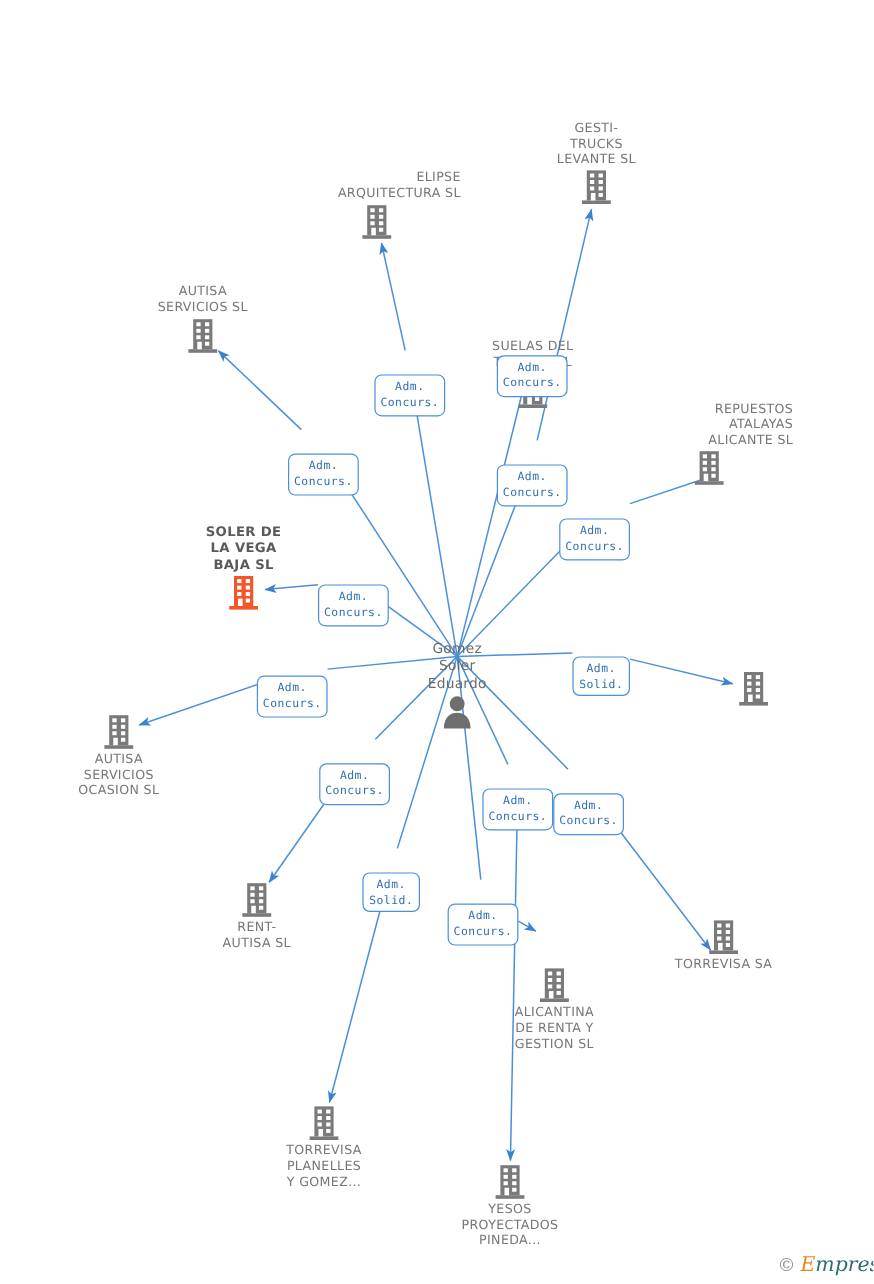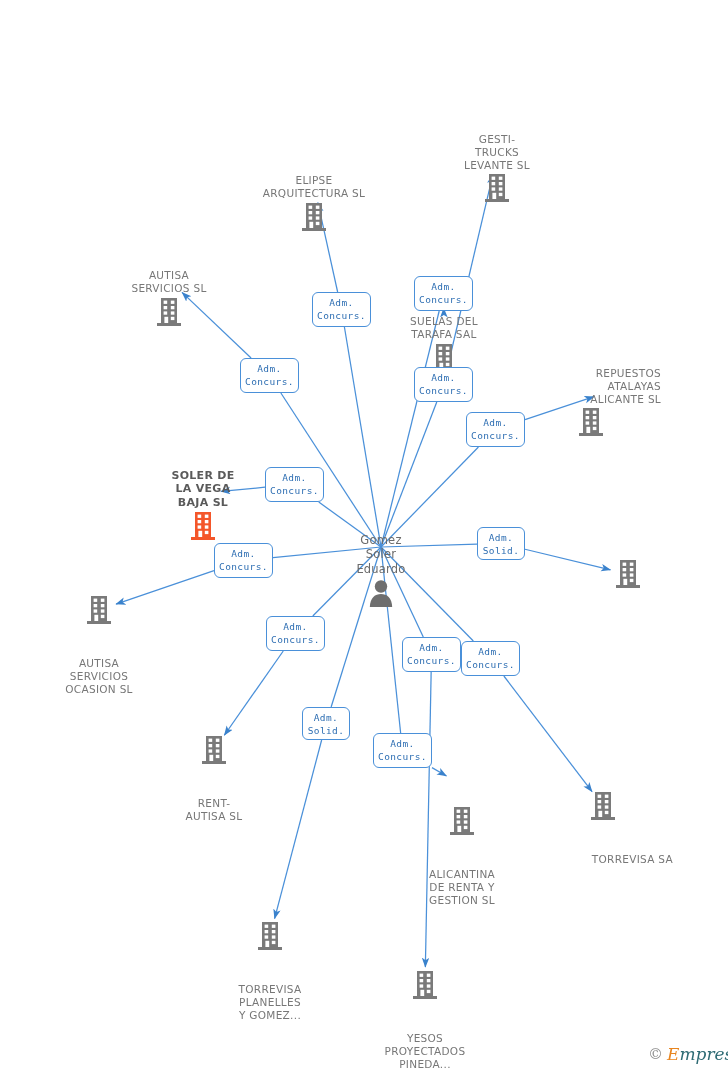--- a/index.html
+++ b/index.html
@@ -29,21 +29,20 @@
     width: 140px;
     margin-left: -70px;
     text-align: center;
     line-height: 1.22;
   }
   .node-label {
     font-size: 10.5px;
     color: #777777;
     letter-spacing: 0.3px;
     white-space: pre-line;
-    margin-top: 32px;
   }
   .node.highlight .node-label {
     color: #5a5a5a;
     font-weight: bold;
     font-size: 11px;
   }
   .node-icon {
     display: block;
     margin: 2px auto 0 auto;
   }
@@ -70,20 +69,21 @@
     border: 1.6px solid #4a90d9;
     border-radius: 6px;
     color: #2f6fb3;
     font-size: 9.5px;
     line-height: 1.35;
     text-align: center;
     padding: 4px 3px 3px 3px;
     white-space: pre-line;
     letter-spacing: 0.4px;
     font-family: "DejaVu Sans Mono", "Liberation Mono", monospace;
+    margin-top: 20px;
   }
   .watermark {
     position: absolute;
     display: flex;
     align-items: center;
     gap: 4px;
     font-family: "DejaVu Serif", "Liberation Serif", serif;
   }
   .watermark .wm-c {
     color: #8d8d8d;
@@ -163,21 +163,21 @@
             <rect x="14.8" y="3.6" width="3.6" height="3.3" fill="#ffffff"></rect>
             <rect x="7.6" y="9" width="3.6" height="3.3" fill="#ffffff"></rect>
             <rect x="14.8" y="9" width="3.6" height="3.3" fill="#ffffff"></rect>
             <rect x="7.6" y="14.4" width="3.6" height="3.3" fill="#ffffff"></rect>
             <rect x="14.8" y="14.4" width="3.6" height="3.3" fill="#ffffff"></rect>
             <rect x="8.4" y="19.8" width="3.8" height="6.2" fill="#ffffff"></rect>
             <rect x="14.8" y="19.8" width="3.6" height="3.3" fill="#ffffff"></rect>
           </svg>
         </div>
       </div>
-      <div class="node" style="left: 314px; top: 142px;">
+      <div class="node" style="left: 314px; top: 142px; text-align: right;">
         <div class="node-label">ELIPSE
 ARQUITECTURA SL</div>
         <div>
           <svg class="node-icon" width="26" height="30" viewBox="0 0 26 30">
             <rect x="5" y="1" width="16" height="25" fill="#7a7a7a"></rect>
             <rect x="1" y="26" width="24" height="3" fill="#7a7a7a"></rect>
             <rect x="7.6" y="3.6" width="3.6" height="3.3" fill="#ffffff"></rect>
             <rect x="14.8" y="3.6" width="3.6" height="3.3" fill="#ffffff"></rect>
             <rect x="7.6" y="9" width="3.6" height="3.3" fill="#ffffff"></rect>
             <rect x="14.8" y="9" width="3.6" height="3.3" fill="#ffffff"></rect>
@@ -327,21 +327,21 @@
             <rect x="7.6" y="14.4" width="3.6" height="3.3" fill="#ffffff"></rect>
             <rect x="14.8" y="14.4" width="3.6" height="3.3" fill="#ffffff"></rect>
             <rect x="8.4" y="19.8" width="3.8" height="6.2" fill="#ffffff"></rect>
             <rect x="14.8" y="19.8" width="3.6" height="3.3" fill="#ffffff"></rect>
           </svg>
         </div>
         <div class="node-label">ALICANTINA
 DE RENTA Y
 GESTION SL</div>
       </div>
-      <div class="node label-below" style="left: 603px; top: 791px; text-align: right;">
+      <div class="node label-below" style="left: 603px; top: 766px;">
         <div>
           <svg class="node-icon" width="26" height="30" viewBox="0 0 26 30">
             <rect x="5" y="1" width="16" height="25" fill="#7a7a7a"></rect>
             <rect x="1" y="26" width="24" height="3" fill="#7a7a7a"></rect>
             <rect x="7.6" y="3.6" width="3.6" height="3.3" fill="#ffffff"></rect>
             <rect x="14.8" y="3.6" width="3.6" height="3.3" fill="#ffffff"></rect>
             <rect x="7.6" y="9" width="3.6" height="3.3" fill="#ffffff"></rect>
             <rect x="14.8" y="9" width="3.6" height="3.3" fill="#ffffff"></rect>
             <rect x="7.6" y="14.4" width="3.6" height="3.3" fill="#ffffff"></rect>
             <rect x="14.8" y="14.4" width="3.6" height="3.3" fill="#ffffff"></rect>

